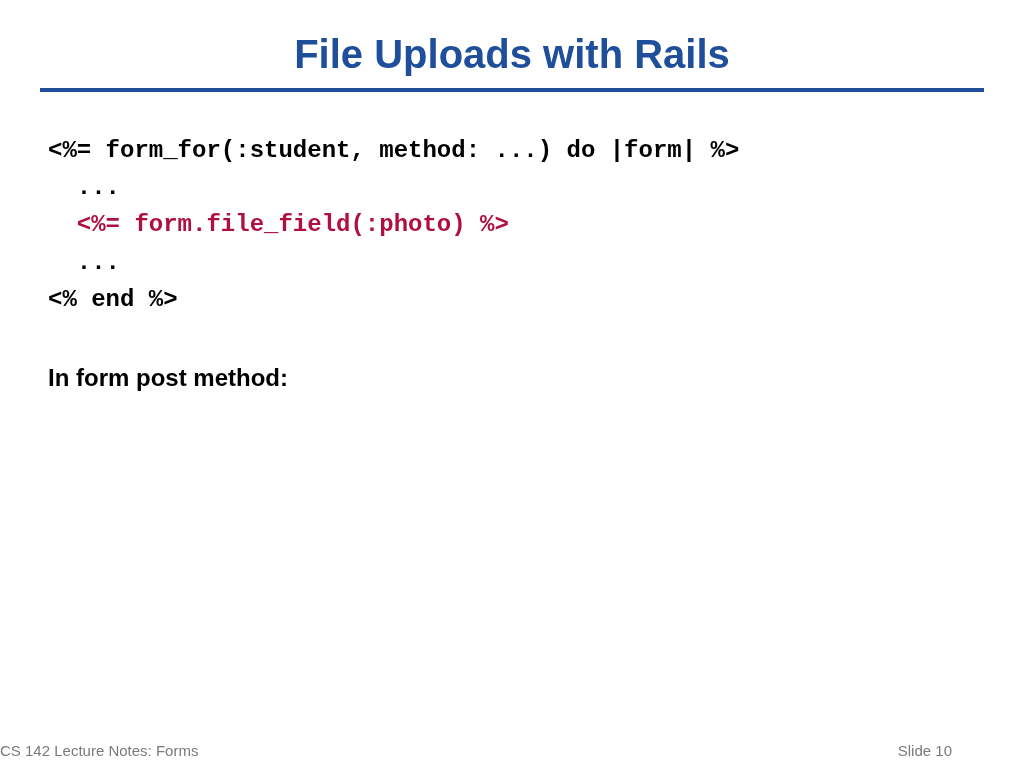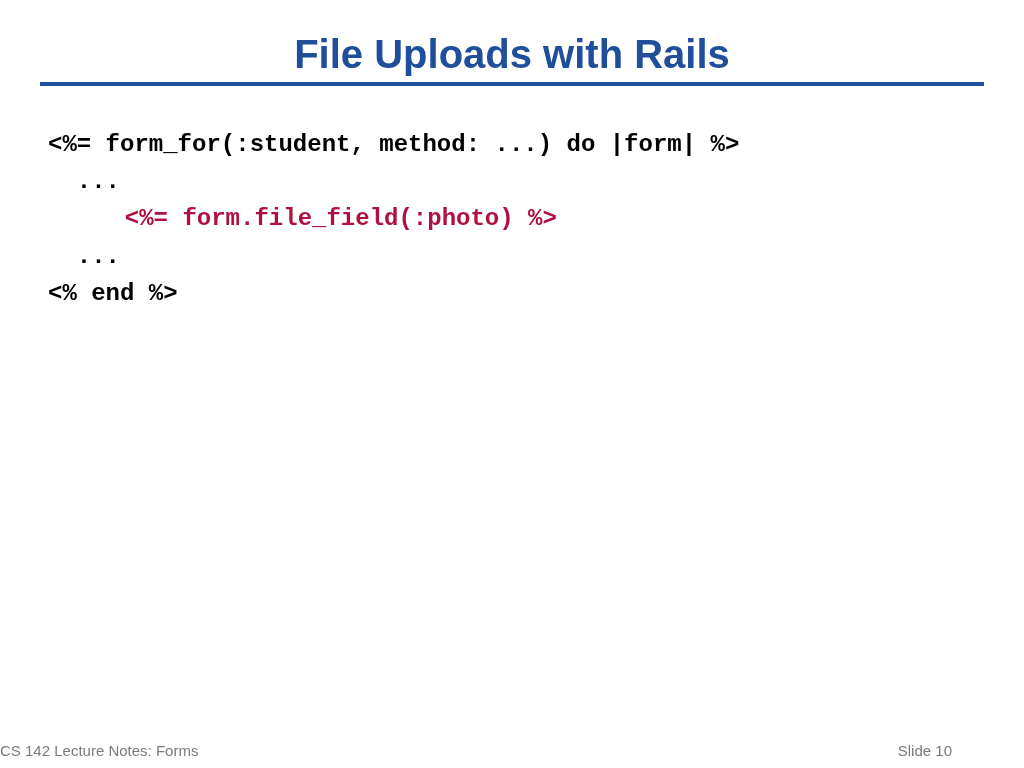--- a/index.html
+++ b/index.html
@@ -9,37 +9,37 @@
     height: 768px;
     position: relative;
     padding: 32px 40px 0 40px;
   }
   .title {
     text-align: center;
     color: #1f4e9b;
     font-family: Verdana, Geneva, sans-serif;
     font-weight: bold;
     font-size: 40px;
-    padding-bottom: 5px;
+    padding-bottom: 11px;
   }
   .rule {
     border: none;
     border-top: 4px solid #1f4e9b;
     margin: 0 0 40px 0;
   }
   .codeblock {
     font-family: "Courier New", Courier, monospace;
     font-weight: bold;
     font-size: 24px;
     line-height: 1.55;
     white-space: pre;
     color: #000000;
     margin-left: 8px;
   }
-  .codeblock .hl { color: #b01040; margin-left: 48px; }
+  .codeblock .hl { color: #b01040; }
   .label {
     font-family: Arial, Helvetica, sans-serif;
     font-weight: bold;
     font-size: 24px;
     color: #000000;
     margin: 46px 0 28px 8px;
   }
   .footer {
     position: absolute;
     bottom: 26px;
@@ -66,20 +66,21 @@
 
   <h1 class="title">File Uploads with Rails</h1>
   <hr class="rule">
 
   <div class="codeblock"><span>&lt;%= form_for(:student, method: ...) do |form| %&gt;</span>
 <span>  ...</span>
 <span class="hl">  &lt;%= form.file_field(:photo) %&gt;</span>
 <span>  ...</span>
 <span>&lt;% end %&gt;</span></div>
 
+  <div class="label">In form post method:</div>
 
 
   <div class="footer">
     <span class="center">CS 142 Lecture Notes: Forms</span>
     <span class="right">Slide 10</span>
   </div>
 
 </div>
 
 </body></html>

